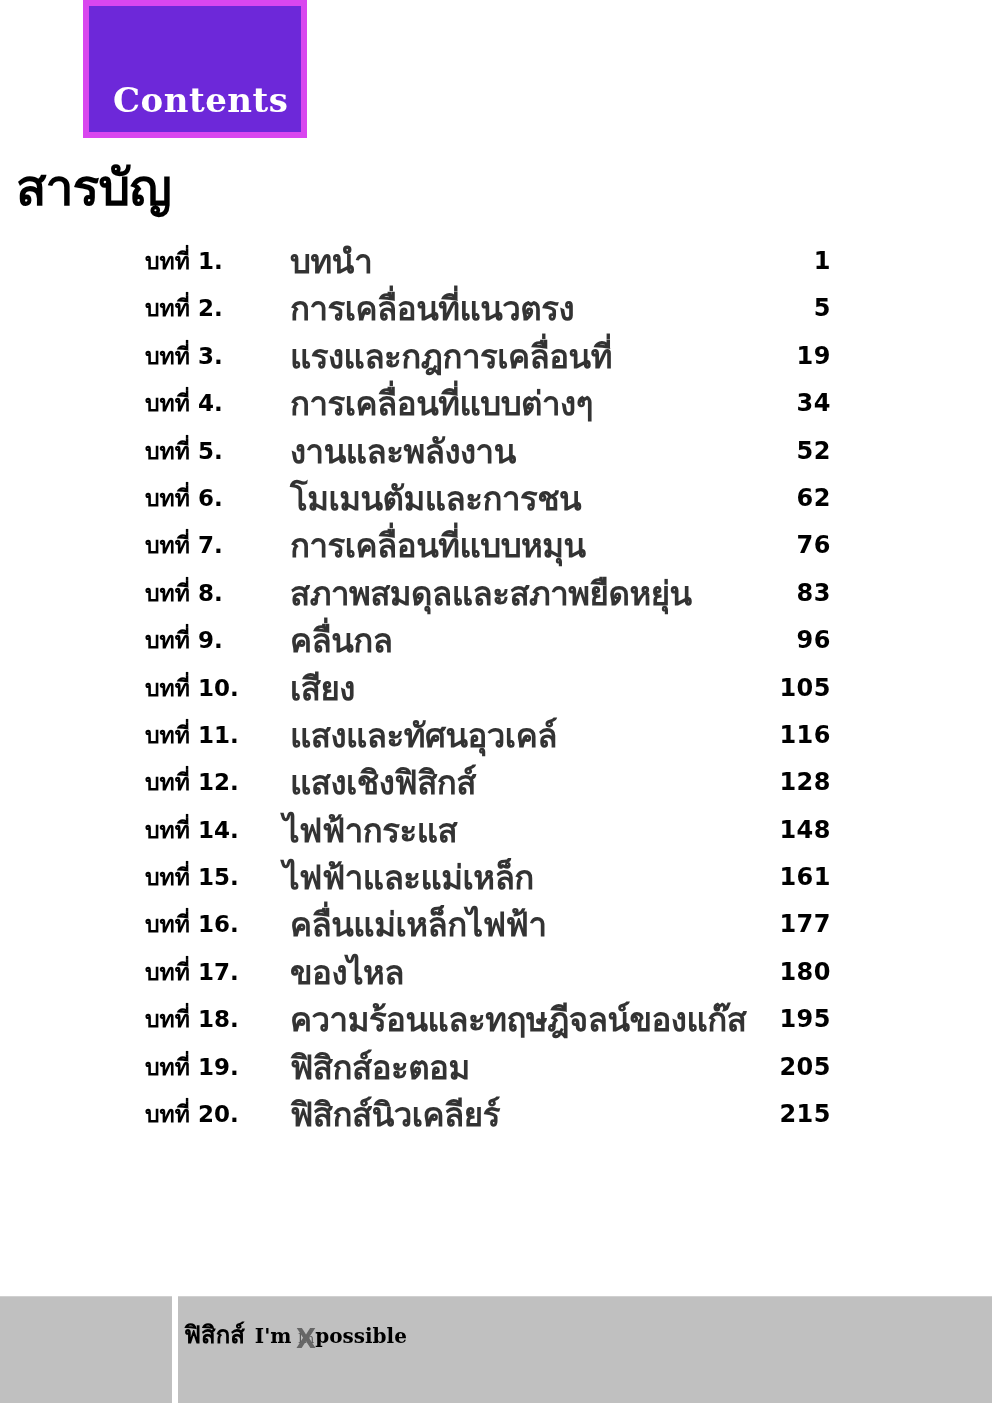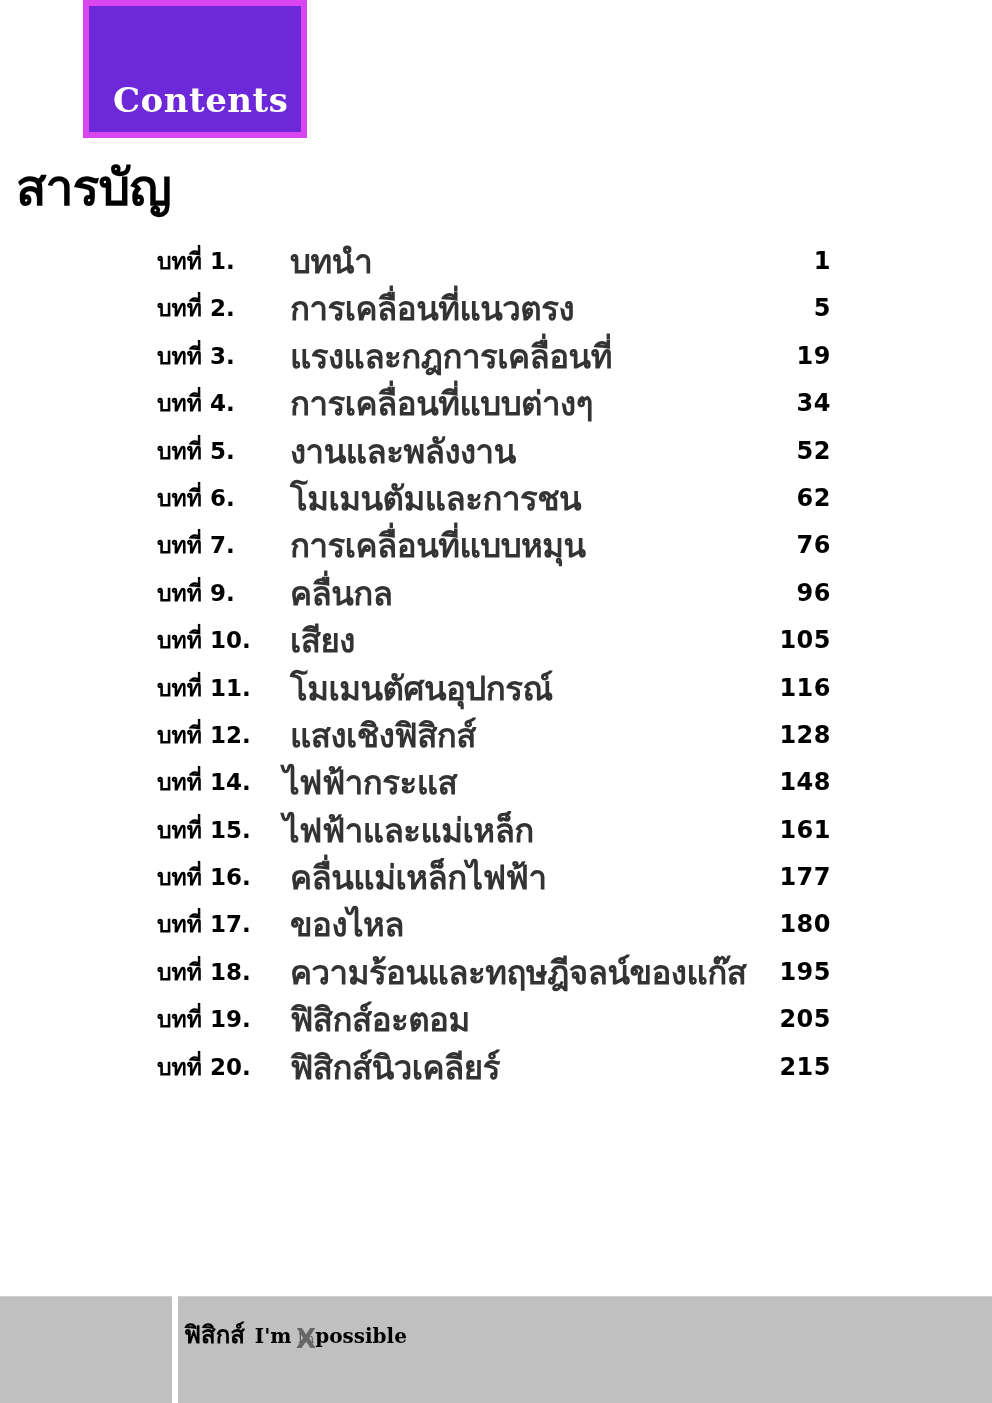--- a/index.html
+++ b/index.html
@@ -22,21 +22,21 @@
     font-family: "DejaVu Sans", sans-serif; font-weight: bold;
     font-size: 50px; color: #000; line-height: 60px; letter-spacing: -1px;
   }
   .toc {
     position: absolute; left: 145px; top: 238px; width: 690px;
   }
   .toc-row {
     position: relative; height: 47.4px; line-height: 47.4px;
   }
   .toc-label {
-    position: absolute; left: 12px; top: 0;
+    position: absolute; left: 0; top: 0;
     font-weight: bold; font-size: 23px; color: #000;
   }
   .toc-title {
     position: absolute; left: 145px; top: 0;
     font-weight: bold; font-size: 33px; color: #333333; letter-spacing: -0.5px;
     white-space: nowrap;
   }
   .toc-title.shift { left: 138px; }
   .toc-page {
     position: absolute; right: 4px; top: 0;
@@ -105,32 +105,37 @@
       <span class="toc-label">บทที่ 6.</span>
       <span class="toc-title">โมเมนตัมและการชน</span>
       <span class="toc-page">62</span>
     </div>
     <div class="toc-row">
       <span class="toc-label">บทที่ 7.</span>
       <span class="toc-title">การเคลื่อนที่แบบหมุน</span>
       <span class="toc-page">76</span>
     </div>
     <div class="toc-row">
+      <span class="toc-label">บทที่ 8.</span>
+      <span class="toc-title">สภาพสมดุลและสภาพยืดหยุ่น</span>
+      <span class="toc-page">83</span>
+    </div>
+    <div class="toc-row">
       <span class="toc-label">บทที่ 9.</span>
       <span class="toc-title">คลื่นกล</span>
       <span class="toc-page">96</span>
     </div>
     <div class="toc-row">
       <span class="toc-label">บทที่ 10.</span>
       <span class="toc-title">เสียง</span>
       <span class="toc-page">105</span>
     </div>
     <div class="toc-row">
       <span class="toc-label">บทที่ 11.</span>
-      <span class="toc-title">โมเมนตัศนอุปกรณ์</span>
+      <span class="toc-title">แสงและทัศนอุวเคล์</span>
       <span class="toc-page">116</span>
     </div>
     <div class="toc-row">
       <span class="toc-label">บทที่ 12.</span>
       <span class="toc-title">แสงเชิงฟิสิกส์</span>
       <span class="toc-page">128</span>
     </div>
     <div class="toc-row">
       <span class="toc-label">บทที่ 14.</span>
       <span class="toc-title shift">ไฟฟ้ากระแส</span>

